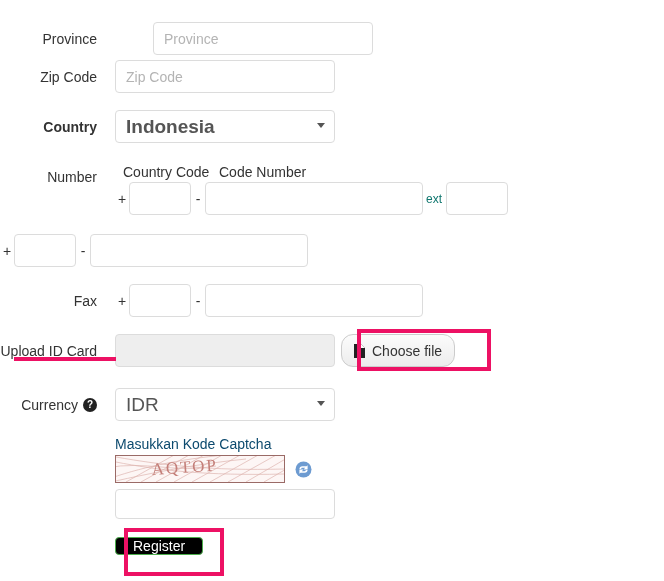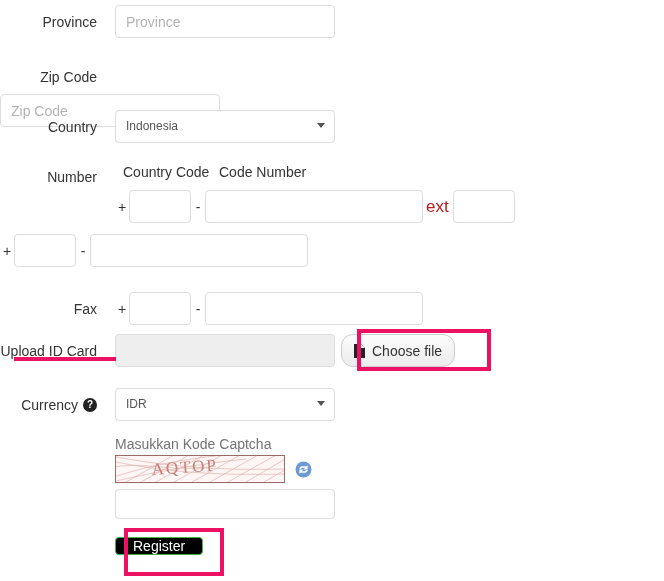--- a/index.html
+++ b/index.html
@@ -72,21 +72,21 @@
     height: 33px;
   }
   .sel {
     box-sizing: border-box;
     width: 220px;
     height: 33px;
     border: 1px solid #dcdcdc;
     border-radius: 4px;
     background: #ffffff;
     font-family: "Liberation Sans", sans-serif;
-    font-size: 12px;
+    font-size: 19px;
     color: #555555;
     padding: 0 26px 0 10px;
     line-height: 31px;
     white-space: nowrap;
     overflow: hidden;
   }
   .sel-caret {
     position: absolute;
     right: 10px;
     top: 13px;
@@ -94,41 +94,41 @@
     border-left: 4px solid transparent;
     border-right: 4px solid transparent;
     border-top: 5px solid #555555;
   }
 
   
   .phone-heads {
     display: flex;
     align-items: flex-end;
     height: 20px;
-    margin-bottom: 10px;
+    margin-bottom: 2px;
   }
   .phone-heads .h1 {
     width: 96px;
     margin-left: 8px;
     font-size: 14px;
     color: #333;
     white-space: nowrap;
   }
   .phone-heads .h2 {
     font-size: 14px;
     color: #333;
     white-space: nowrap;
   }
   .phone-line {
     display: flex;
     align-items: center;
   }
   .plus { width: 14px; text-align: center; font-size: 14px; color: #333; }
   .dash { width: 14px; text-align: center; font-size: 14px; color: #333; }
-  .ext-lbl { padding: 0 4px 0 3px; font-size: 17px; color: #b91c1c; text-align: right; }
+  .ext-lbl { padding: 0 4px 0 3px; font-size: 12px; color: #0f766e; text-align: right; }
 
   
   .upload-inp {
     box-sizing: border-box;
     width: 220px;
     height: 33px;
     border: 1px solid #dcdcdc;
     border-radius: 4px;
     background: #eeeeee;
     padding: 0 10px;
@@ -184,21 +184,21 @@
     font-weight: bold;
     vertical-align: middle;
     margin-left: 5px;
     position: relative;
     top: -1px;
   }
 
   
   .captcha-title {
     font-size: 14px;
-    color: #737373;
+    color: #0c4a6e;
     margin-bottom: 3px;
     white-space: nowrap;
   }
   .captcha-row { display: flex; align-items: center; }
   .captcha-img {
     width: 170px;
     height: 28px;
     border: 1px solid #9a6a66;
     box-sizing: border-box;
     background: #fdf6f5;
@@ -231,35 +231,35 @@
     font-family: "Liberation Sans", sans-serif;
     font-size: 14px;
     cursor: pointer;
   }
 </style>
 </head>
 <body>
 
 <div class="form">
 
-  <div class="row" style="top:5px;">
+  <div class="row" style="top:22px;gap:38px;">
     <div class="label">Province</div>
     <div class="field">
       <input class="inp w-main" type="text" placeholder="Province" style="">
     </div>
   </div>
 
-  <div class="row" style="top:60px;flex-direction:column;">
+  <div class="row" style="top:60px;">
     <div class="label">Zip Code</div>
     <div class="field">
       <input class="inp w-main" type="text" placeholder="Zip Code" style="">
     </div>
   </div>
 
-  <div class="row" style="top:110px;">
+  <div class="row" style="top:110px;font-weight:bold;">
     <div class="label">Country</div>
     <div class="field">
       <div class="sel-wrap">
         <div class="sel">Indonesia</div>
         <span class="sel-caret"></span>
       </div>
     </div>
   </div>
 
   <div class="row" style="top:160px;">
@@ -284,21 +284,21 @@
     <div class="field">
       <div class="phone-line">
         <span class="plus">+</span>
         <input class="inp w-code" type="text" style="">
         <span class="dash">-</span>
         <input class="inp w-phone-long" type="text" style="">
       </div>
     </div>
   </div>
 
-  <div class="row" style="top:292px;">
+  <div class="row" style="top:284px;">
     <div class="label">Fax</div>
     <div class="field">
       <div class="phone-line">
         <span class="plus">+</span>
         <input class="inp w-code" type="text" style="">
         <span class="dash">-</span>
         <input class="inp w-phone-long" type="text" style="">
       </div>
     </div>
   </div>

